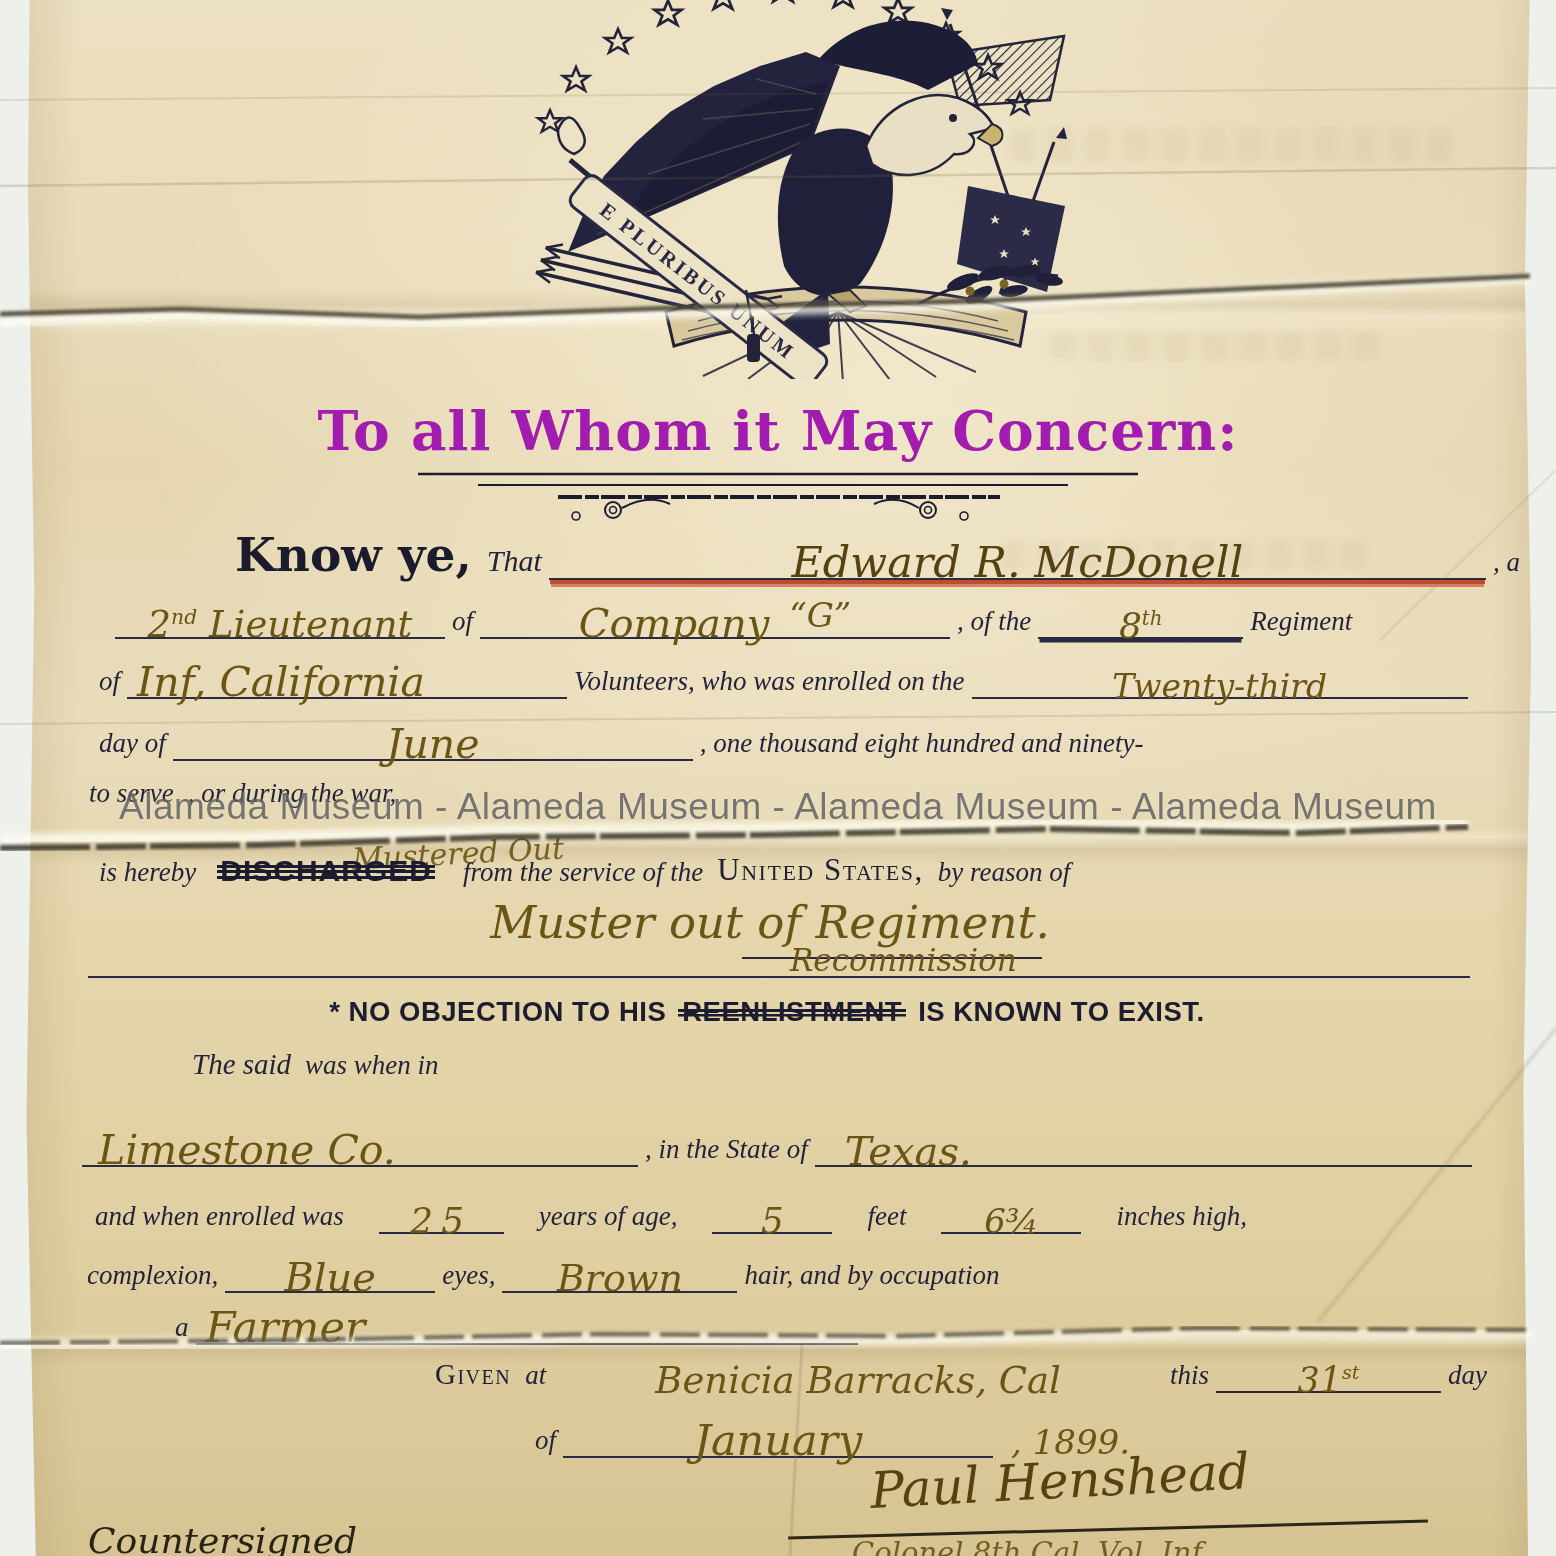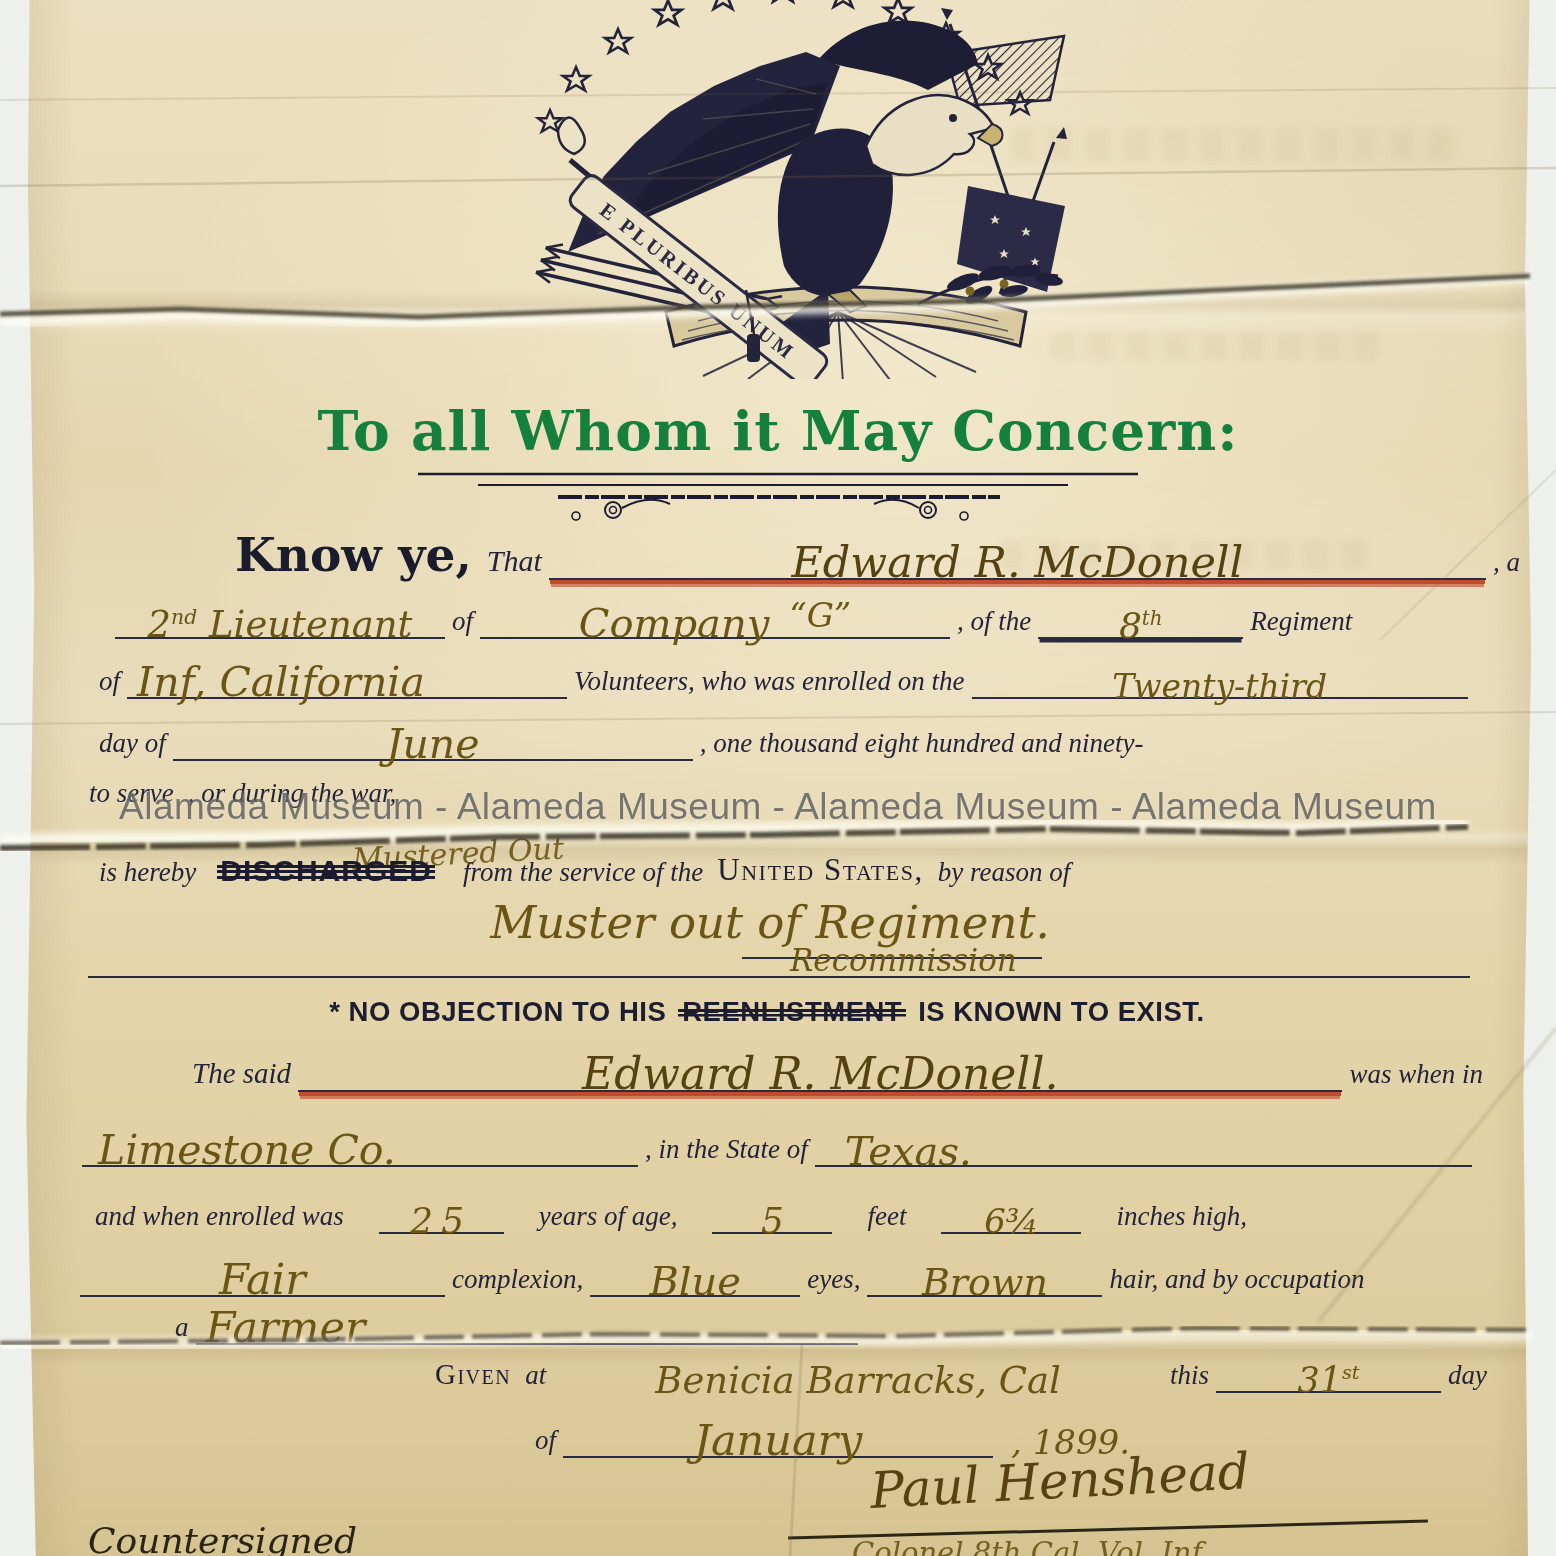--- a/index.html
+++ b/index.html
@@ -28,21 +28,21 @@
   .seg{flex:0 0 auto;display:flex;justify-content:center;align-items:flex-end;
        border-bottom:2.5px solid #2a2a40;}
   .seg .hand{margin-bottom:-9px;}
   .grow{flex:1 1 auto;}
   .jstart{justify-content:flex-start;}
   .red2{box-shadow:0 5px 0 -1px rgba(193,70,40,.9),0 9px 0 -2px rgba(193,70,40,.6);}
   .dblk{box-shadow:0 5px 0 -1.5px #2a2a40;}
   .brown-line{border-bottom:2px solid rgba(110,86,24,.85);}
   sup{font-size:55%;line-height:0;}
   .title{position:absolute;top:398px;left:0;width:1556px;text-align:center;
-         font-family:"DejaVu Serif",serif;font-weight:bold;font-size:55px;color:#15803d;letter-spacing:1px;}
+         font-family:"DejaVu Serif",serif;font-weight:bold;font-size:55px;color:#a21caf;letter-spacing:1px;}
   .knowye{font-family:"DejaVu Serif",serif;font-weight:bold;font-size:47px;color:#1b1b2e;
           margin:0 8px -2px 0;white-space:nowrap;}
   .disch{font-family:"Liberation Sans",sans-serif;font-weight:bold;font-size:30px;letter-spacing:1px;
          color:#1c1c30;margin:0 8px 2px 14px;padding:0 3px;
          background:linear-gradient(#1c1c30,#1c1c30) 0 34%/100% 3px no-repeat,
                     linear-gradient(#1c1c30,#1c1c30) 0 52%/100% 3px no-repeat,
                     linear-gradient(#1c1c30,#1c1c30) 0 70%/100% 3px no-repeat;}
   .noobj{font-family:"Liberation Sans",sans-serif;font-size:27.5px;font-weight:600;
          color:#1d1d30;letter-spacing:.5px;}
   .strike2{background:linear-gradient(#1c1c30,#1c1c30) 0 46%/100% 3px no-repeat,
@@ -257,23 +257,20 @@
   <div class="freehand" style="top:942px;left:790px;font-size:31px;">Recommission</div>
 
   <div style="position:absolute;top:996px;left:0;width:1534px;text-align:center;">
     <span class="noobj">* NO OBJECTION TO HIS</span>
     <span class="noobj strike2">REENLISTMENT</span>
     <span class="noobj">IS KNOWN TO EXIST.</span>
   </div>
 
   <div class="row" style="top:1048px;left:185px;width:1305px;">
     <span class="print" style="font-size:29px;">The said</span>
-    <span class="seg grow red2">
-      <span class="hand hand-dk" style="font-size:44px;">Edward R. McDonell.</span>
-    </span>
     <span class="print">was when in</span>
   </div>
 
   <div class="row" style="top:1126px;left:82px;width:1390px;">
     <span class="seg jstart" style="width:540px;padding-left:16px;">
       <span class="hand" style="font-size:41px;">Limestone Co.</span>
     </span>
     <span class="print">, in the State of</span>
     <span class="seg grow jstart" style="padding-left:30px;">
       <span class="hand" style="font-size:40px;">Texas.</span>
@@ -290,23 +287,20 @@
       <span class="hand" style="font-size:36px;">5</span>
     </span>
     <span class="print">feet</span>
     <span class="seg" style="width:140px;">
       <span class="hand" style="font-size:34px;">6¾</span>
     </span>
     <span class="print">inches high,</span>
   </div>
 
   <div class="row" style="top:1254px;left:80px;width:1400px;">
-    <span class="seg" style="width:365px;">
-      <span class="hand" style="font-size:43px;">Fair</span>
-    </span>
     <span class="print">complexion,</span>
     <span class="seg" style="width:210px;">
       <span class="hand" style="font-size:40px;">Blue</span>
     </span>
     <span class="print">eyes,</span>
     <span class="seg" style="width:235px;">
       <span class="hand" style="font-size:38px;">Brown</span>
     </span>
     <span class="print">hair, and by occupation</span>
   </div>

